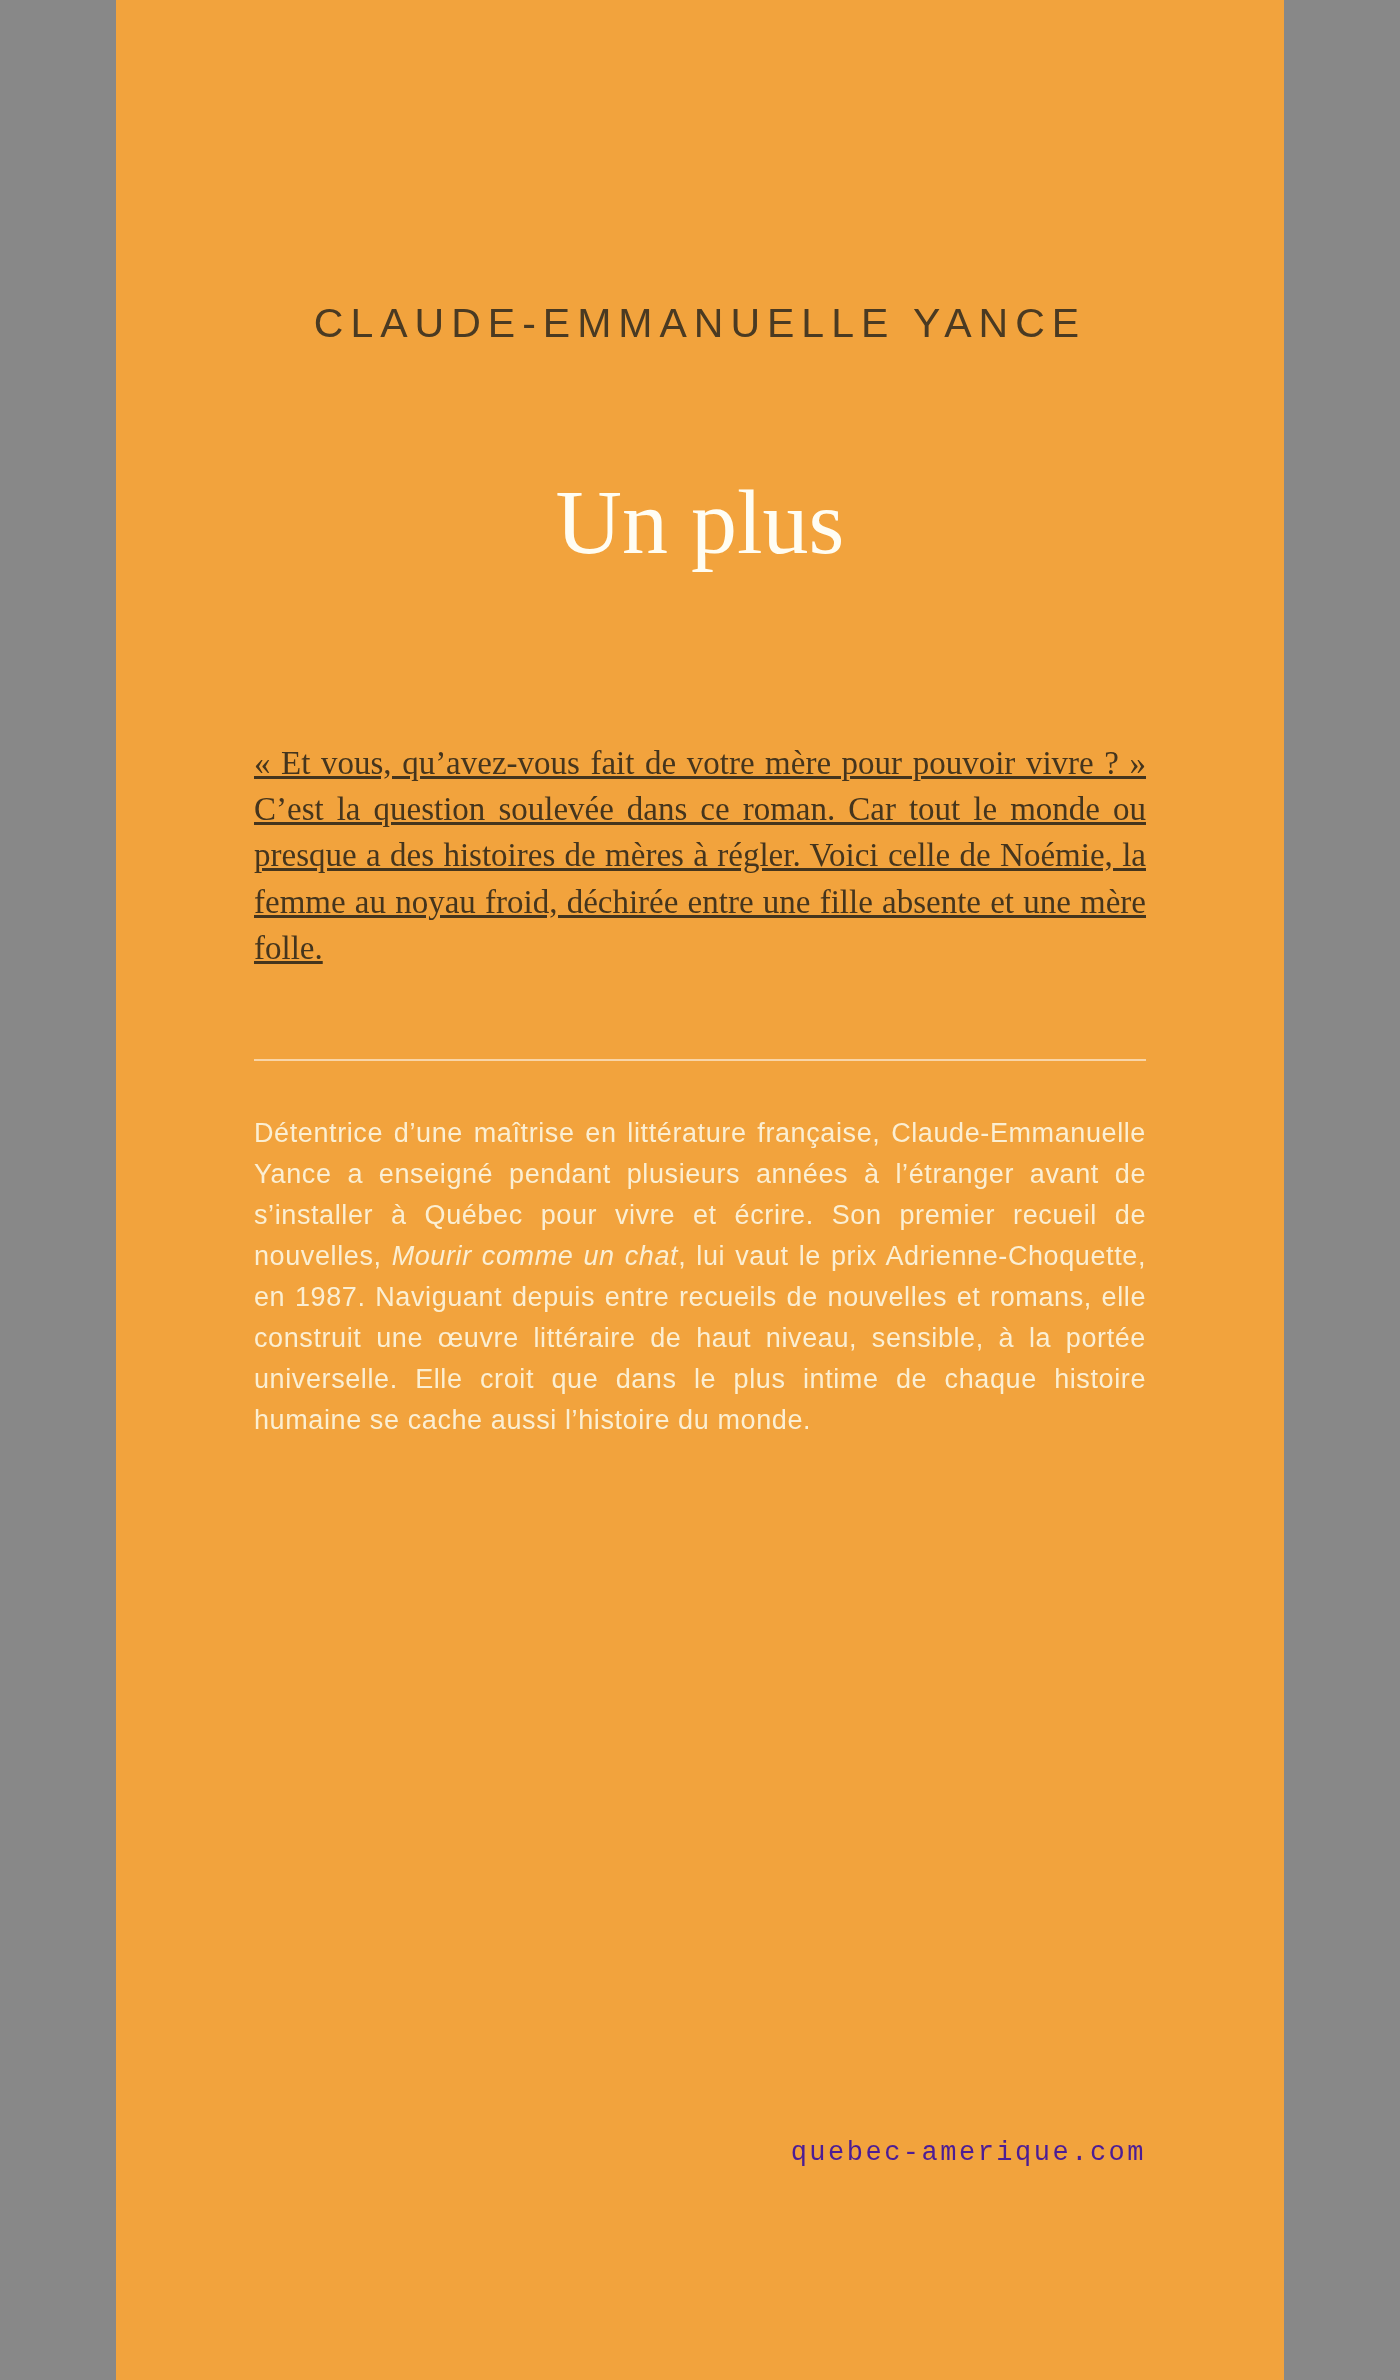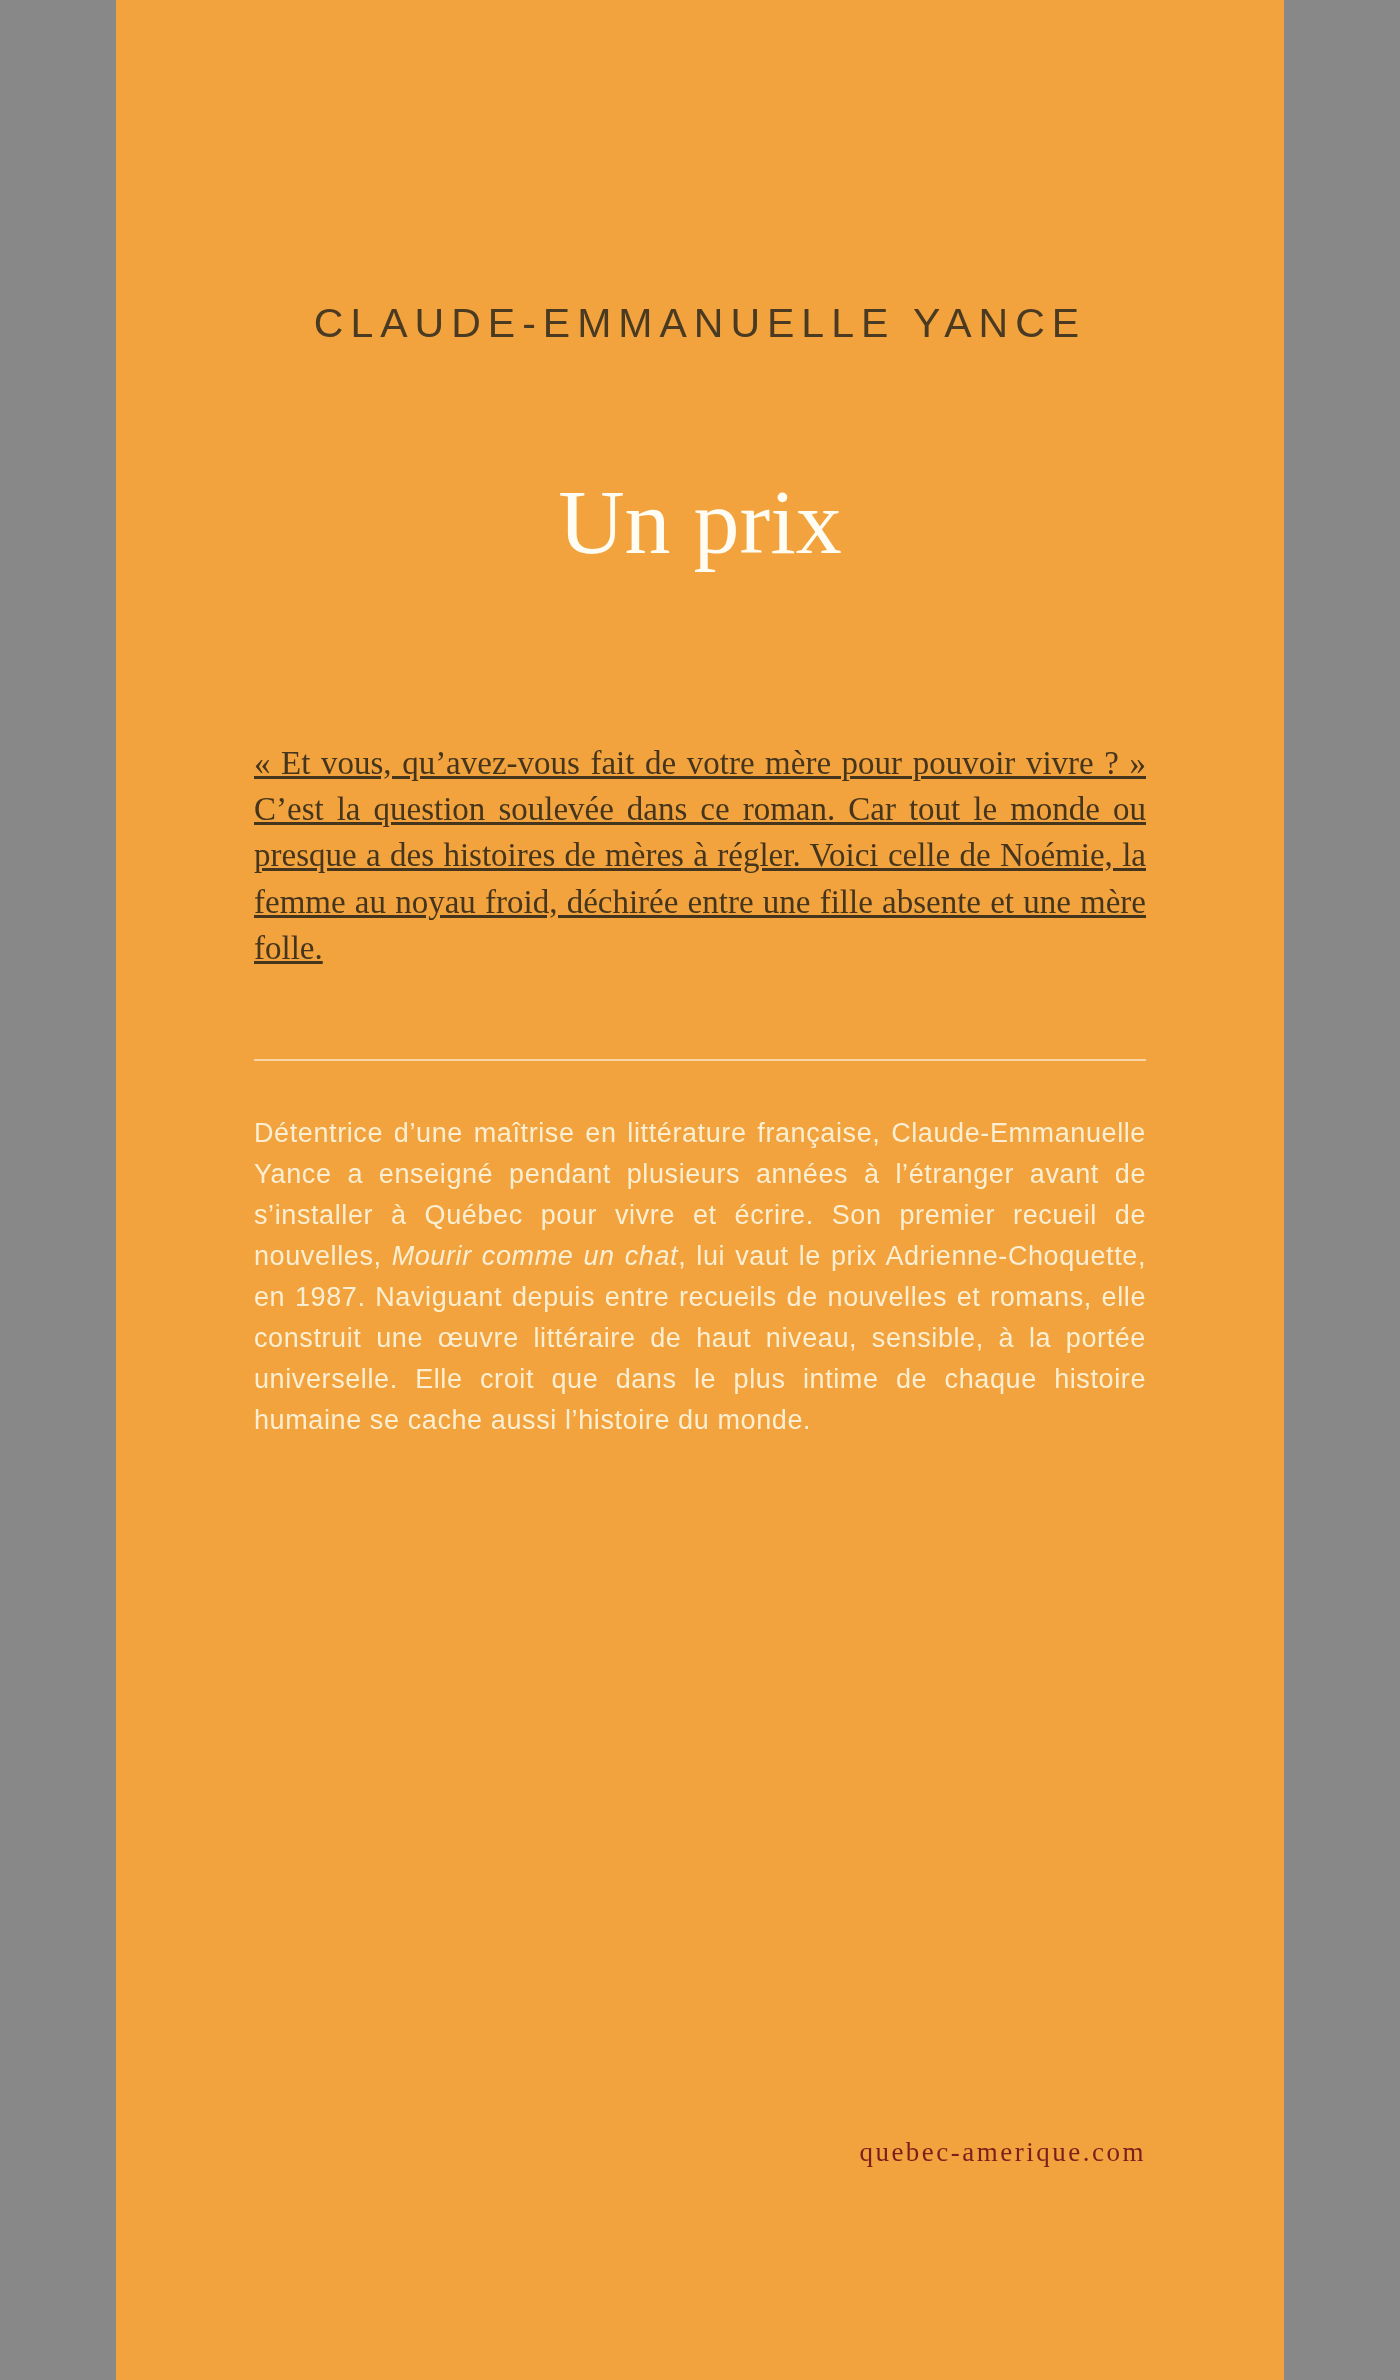--- a/index.html
+++ b/index.html
@@ -75,36 +75,36 @@
   .bio em {
     font-style: italic;
   }
   .footer {
     position: absolute;
     right: 138px;
     bottom: 212px;
     text-align: right;
   }
   .footer .url {
-    font-family: Liberation Serif, serif;
+    font-family: Liberation Mono, monospace;
     font-size: 27px;
     letter-spacing: 2.5px;
-    color: #7f1d1d;
+    color: #4c1d95;
   }
 </style>
 </head>
 <body>
 
 <div class="cover">
   <div class="content">
 
     <div class="author">CLAUDE-EMMANUELLE YANCE</div>
 
     <h1 class="title">
-      <span class="title-line">Un prix</span>
+      <span class="title-line">Un plus</span>
     </h1>
 
     <div class="synopsis">
       <p>« Et vous, qu’avez-vous fait de votre mère pour pouvoir vivre ? » C’est la question soulevée dans ce roman. Car tout le monde ou presque a des histoires de mères à régler. Voici celle de Noémie, la femme au noyau froid, déchirée entre une fille absente et une mère folle.</p>
     </div>
 
     <hr class="divider">
 
     <p class="bio"><span>Détentrice d’une maîtrise en littérature française, Claude-Emmanuelle Yance a enseigné pendant plusieurs années à l’étranger avant de s’installer à Québec pour vivre et écrire. Son premier recueil de nouvelles, </span><em>Mourir comme un chat</em><span>, lui vaut le prix Adrienne-Choquette, en 1987. Naviguant depuis entre recueils de nouvelles et romans, elle construit une œuvre littéraire de haut niveau, sensible, à la portée universelle. Elle croit que dans le plus intime de chaque histoire humaine se cache aussi l’histoire du monde.</span></p>
 

